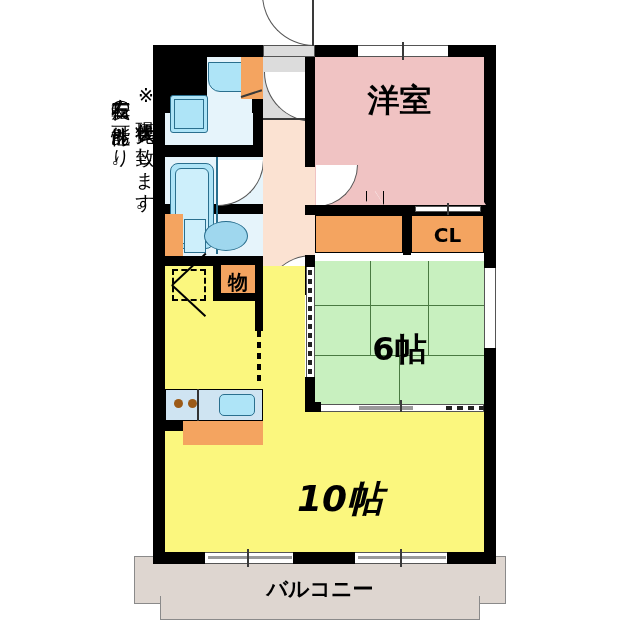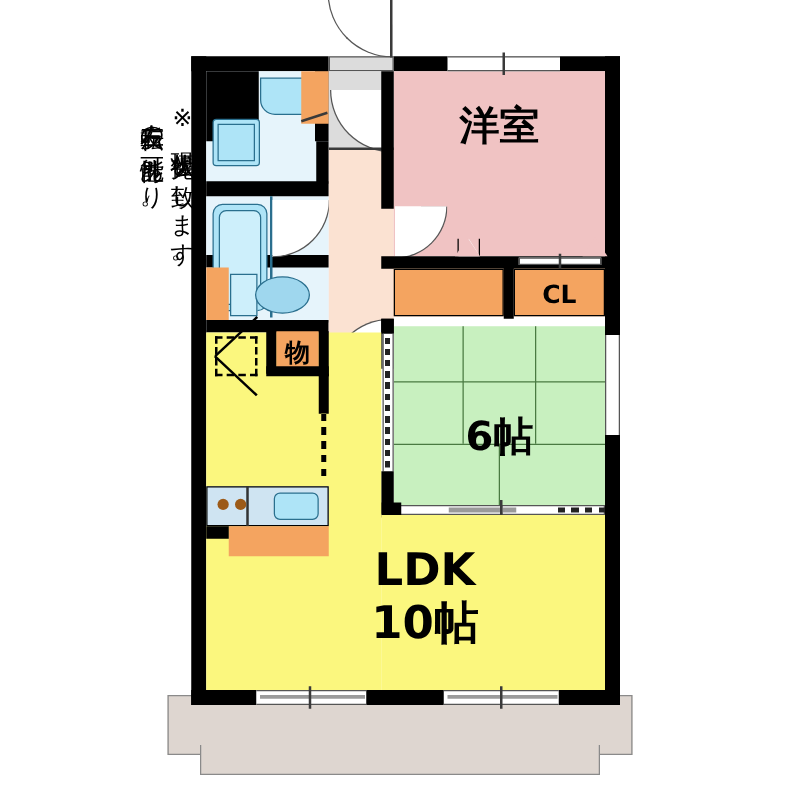--- a/index.html
+++ b/index.html
@@ -115,20 +115,21 @@
 <body>
 
 <div id="plan">
 
   <div id="note">※現状優先と致します。
 左右反転の可能性あり。</div>
 
   <div class="abs fill-balcony" style="left:134px; top:556px; width:372px; height:48px; border:1.5px solid #8a8a8a; box-sizing:border-box;"></div>
   <div class="abs fill-balcony" style="left:160px; top:596px; width:320px; height:24px; border:1.5px solid #8a8a8a; border-top:none; box-sizing:border-box;"></div>
   <div class="abs fill-balcony" style="left:162px; top:590px; width:316px; height:12px;"></div>
+  <div class="label" style="left:230px; top:578px; width:180px; font-size:21px;">バルコニー</div>
 
   <div class="abs wall" style="left:153px; top:45px; width:110px; height:12px;"></div>
 
   <div class="abs wall" style="left:314px; top:45px; width:182px; height:12px;"></div>
 
   <div class="abs fill-genkan" style="left:263px; top:45px; width:52px; height:12px; border:1px solid #555; box-sizing:border-box;"></div>
   <div class="abs arc arc-bl" style="left:262px; top:-6px; width:52px; height:52px;"></div>
   <div class="abs thinline" style="left:312px; top:-6px; width:2px; height:52px;"></div>
 
   <div class="abs wall" style="left:153px; top:45px; width:12px; height:519px;"></div>
@@ -223,22 +224,21 @@
   <div class="abs slid-grey" style="left:359px; top:406px; width:42px; height:4px;"></div>
   <div class="abs slid-grey" style="left:401px; top:406px; width:12px; height:4px;"></div>
   <div class="abs dotted-row" style="left:446px; top:406px; width:38px; height:4px;"></div>
   <div class="abs thinline" style="left:400px; top:400px; width:2px; height:14px;"></div>
   <div class="abs wall" style="left:305px; top:402px; width:16px; height:12px;"></div>
 
   <div class="abs window-v" style="left:484px; top:268px; width:12px; height:80px;"></div>
 
   <div class="abs fill-ldk" style="left:165px; top:266px; width:140px; height:286px;"></div>
   <div class="abs fill-ldk" style="left:305px; top:412px; width:179px; height:140px;"></div>
-  <div class="label" style="left:250px; top:438px; width:180px; font-size:36px;">LDK</div>
-  <div class="label" style="left:250px; top:480px; width:180px; font-size:36px;">10帖</div>
+  <div class="label" style="left:250px; top:480px; width:180px; font-size:36px;font-style:italic;">10帖</div>
 
   <div class="abs dashed-box" style="left:172px; top:269px; width:34px; height:32px;"></div>
   <div class="abs" style="left:172px; top:284px; width:46px; height:1.5px; background:#000; transform:rotate(43deg); transform-origin:left center;"></div>
   <div class="abs" style="left:172px; top:284px; width:46px; height:1.5px; background:#000; transform:rotate(-43deg); transform-origin:left center;"></div>
 
   <div class="abs fill-orange" style="left:221px; top:265px; width:34px; height:34px;"></div>
   <div class="label" style="left:221px; top:272px; width:34px; font-size:20px;">物</div>
   <div class="abs wall" style="left:213px; top:265px; width:8px; height:34px;"></div>
   <div class="abs wall" style="left:213px; top:293px; width:50px; height:8px;"></div>
   <div class="abs wall" style="left:255px; top:265px; width:8px; height:36px;"></div>

